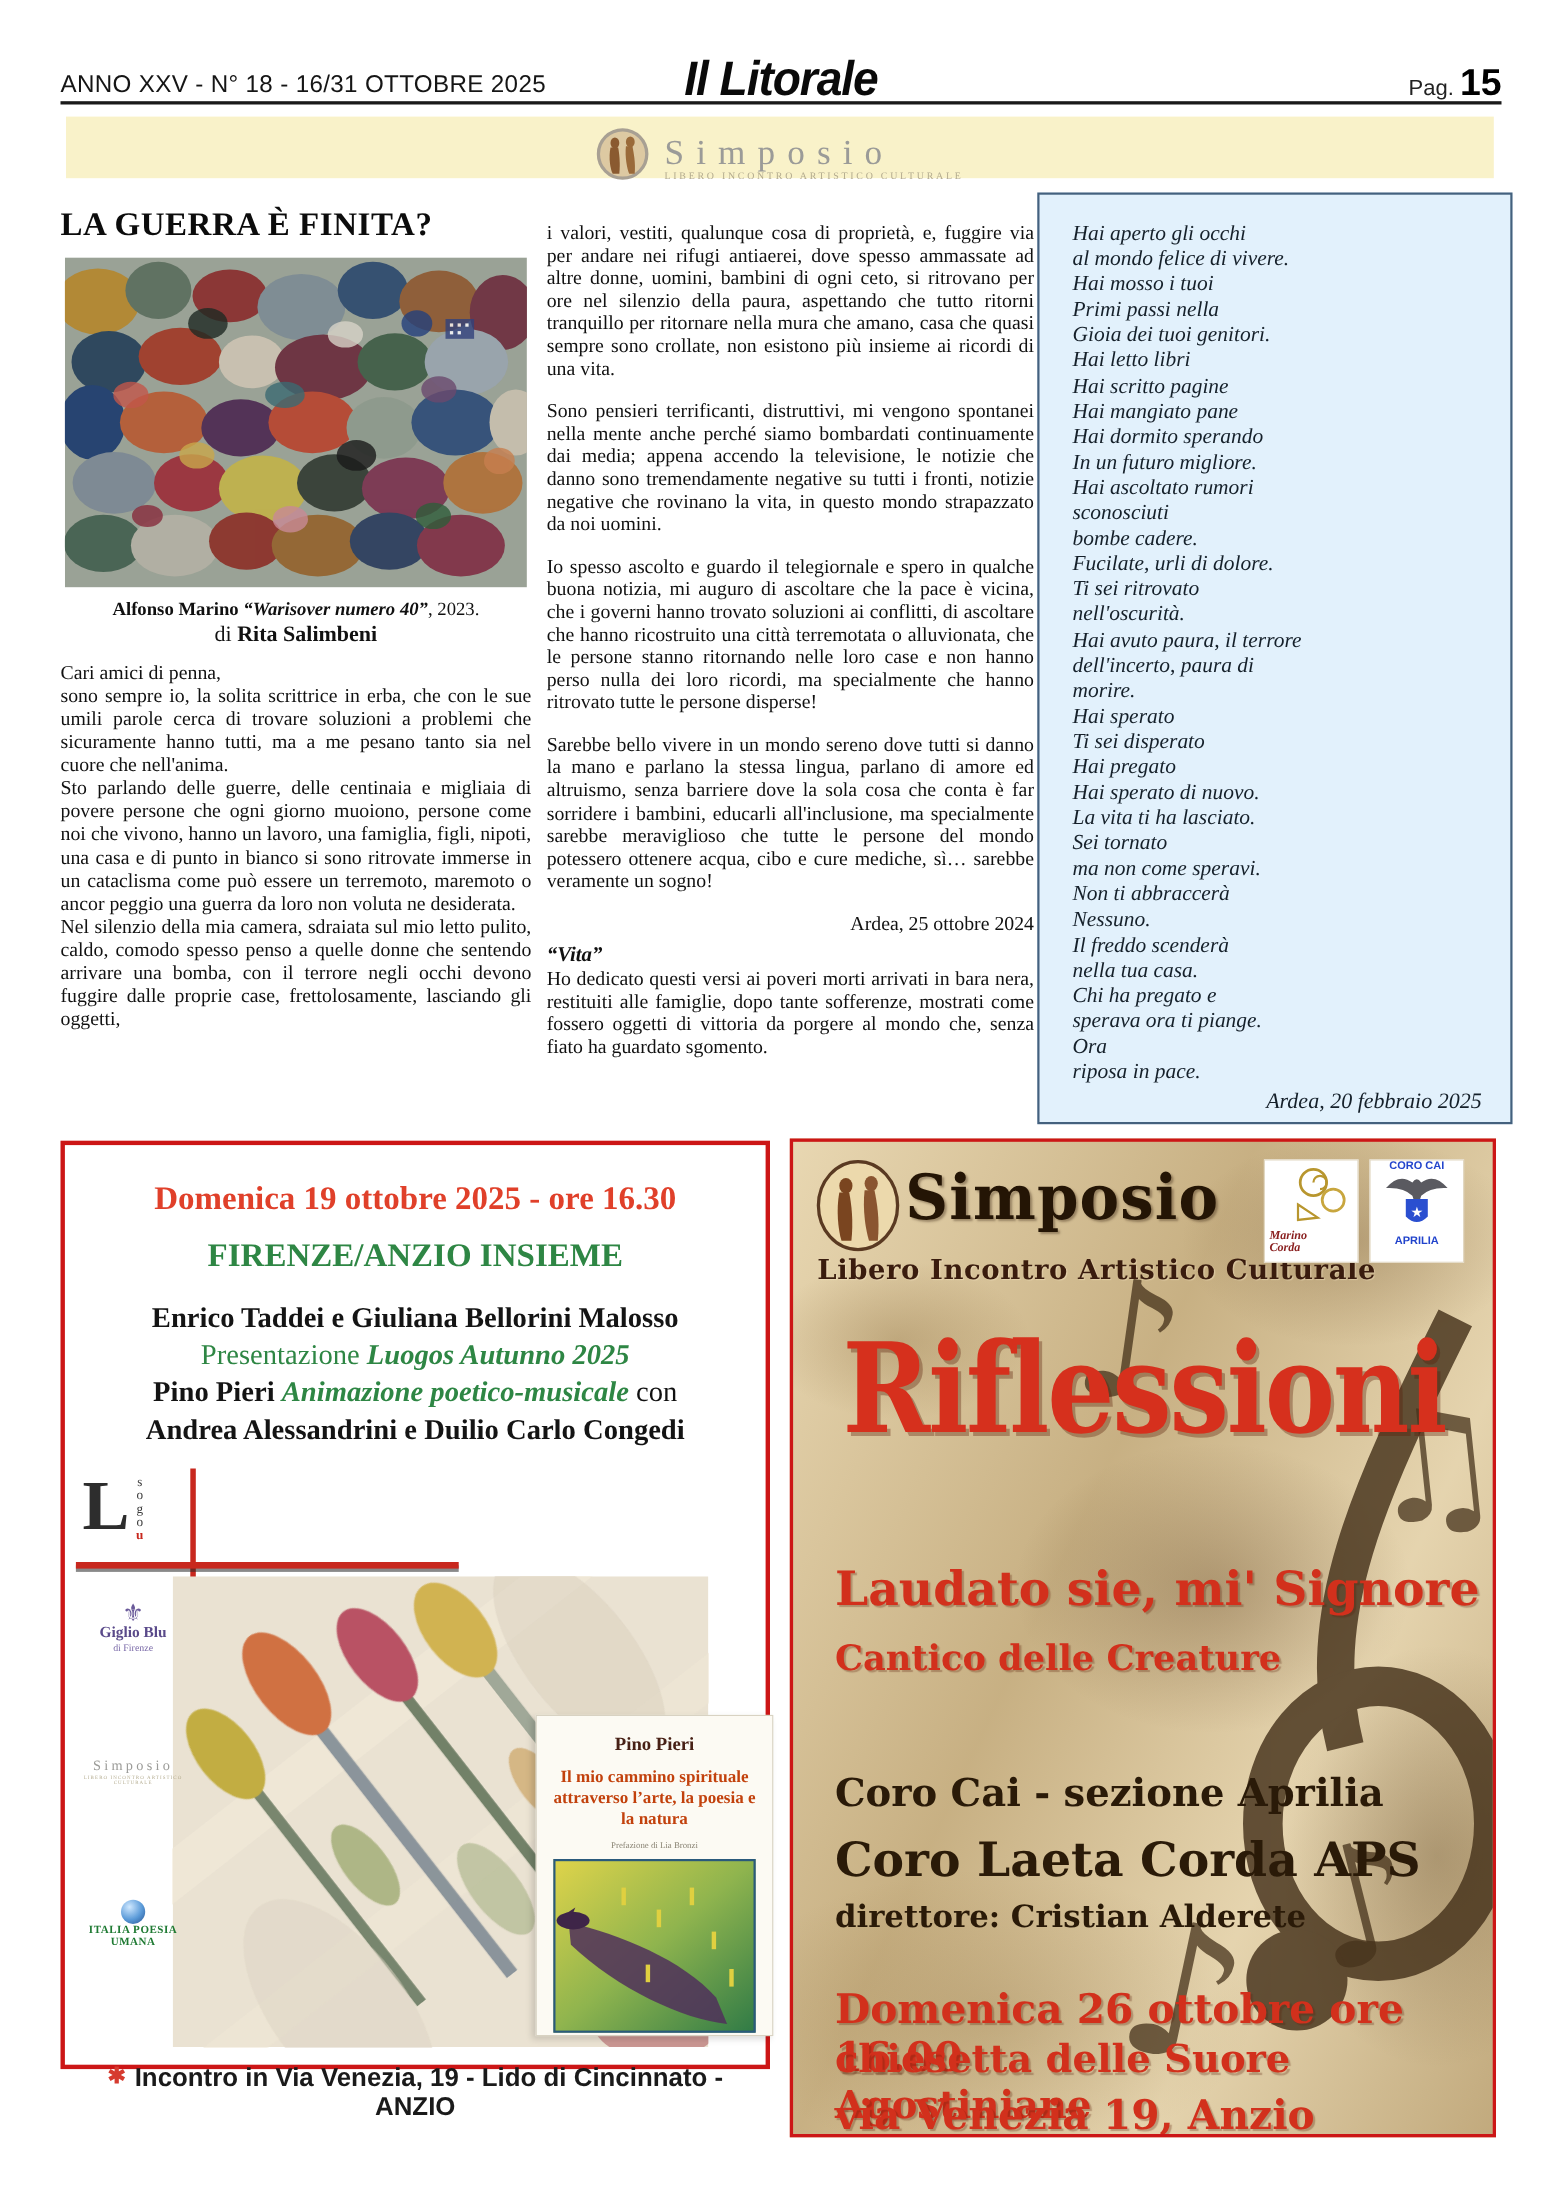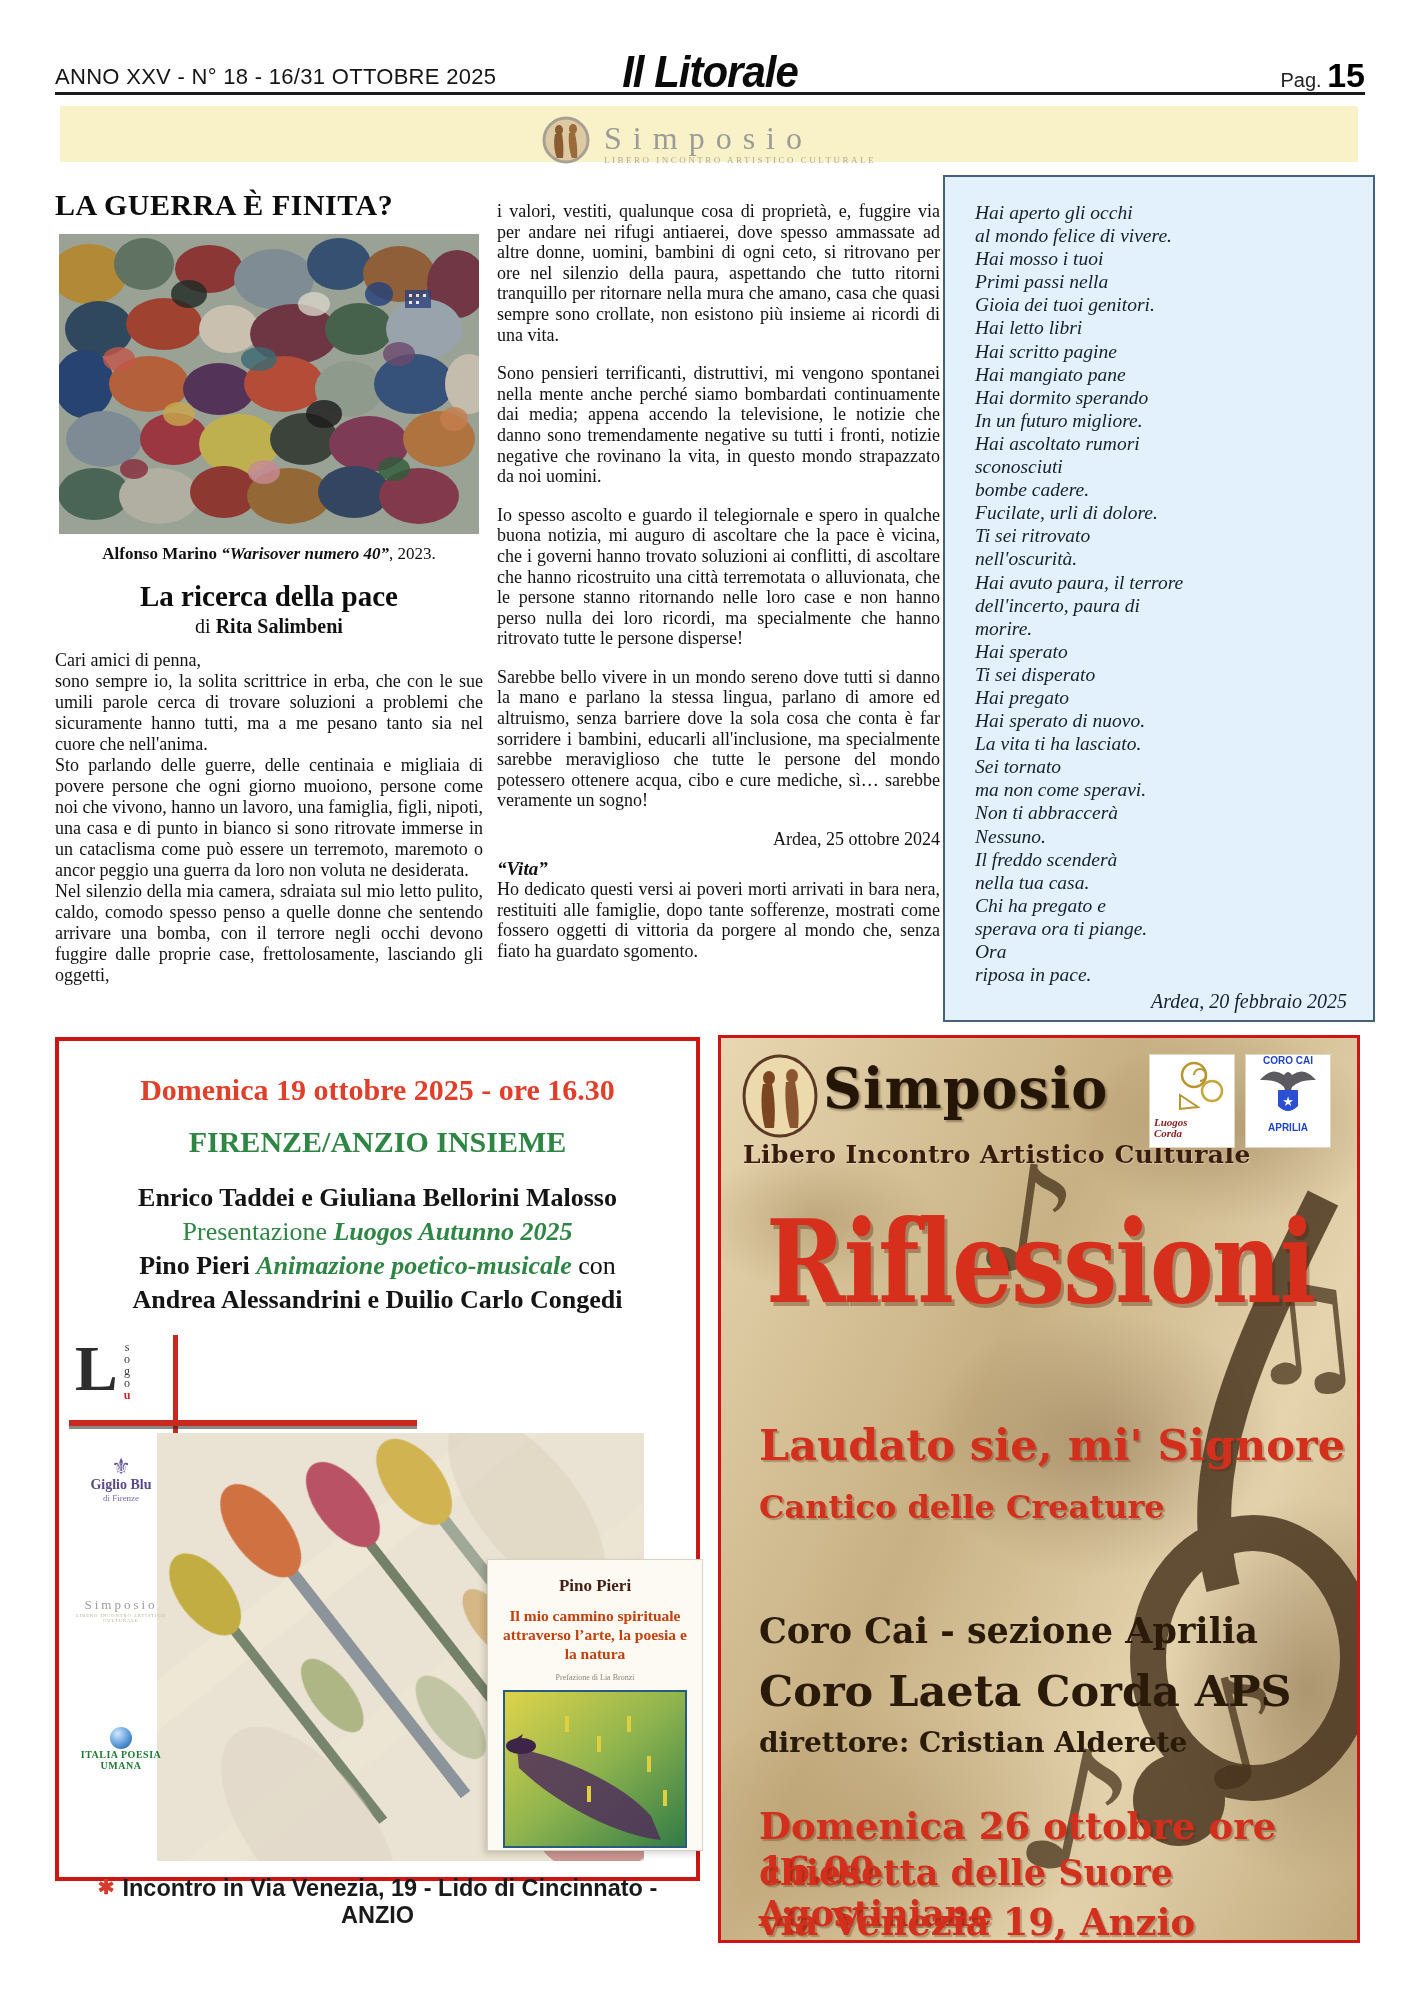--- a/index.html
+++ b/index.html
@@ -201,21 +201,20 @@
           <ellipse cx="335" cy="235" rx="16" ry="12" fill="#2f5d3a"></ellipse>
         <rect x="346" y="56" width="26" height="18" fill="#31427c"></rect>
           <rect x="350" y="60" width="3" height="3" fill="#fff"></rect>
         <rect x="357" y="60" width="3" height="3" fill="#fff"></rect>
           <rect x="364" y="60" width="3" height="3" fill="#fff"></rect>
         <rect x="350" y="67" width="3" height="3" fill="#fff"></rect>
           <rect x="357" y="67" width="3" height="3" fill="#fff"></rect>
       </g>
     </svg>
     <div class="caption"><b>Alfonso Marino </b><b><i>“Warisover numero 40”</i></b><span>, 2023.</span></div>
-    <div class="subhead">La ricerca della pace</div>
     <div class="byline"><span>di </span><b>Rita Salimbeni</b></div>
     <div class="body1">
         <p>Cari amici di penna,</p>
         <p>sono sempre io, la solita scrittrice in erba, che con le sue umili parole cerca di trovare soluzioni a problemi che sicuramente hanno tutti, ma a me pesano tanto sia nel cuore che nell'anima.</p>
         <p>Sto parlando delle guerre, delle centinaia e migliaia di povere persone che ogni giorno muoiono, persone come noi che vivono, hanno un lavoro, una famiglia, figli, nipoti, una casa e di punto in bianco si sono ritrovate immerse in un cataclisma come può essere un terremoto, maremoto o ancor peggio una guerra da loro non voluta ne desiderata.</p>
         <p>Nel silenzio della mia camera, sdraiata sul mio letto pulito, caldo, comodo spesso penso a quelle donne che sentendo arrivare una bomba, con il terrore negli occhi devono fuggire dalle proprie case, frettolosamente, lasciando gli oggetti,</p>
       </div>
   </div>
 
   <div class="col2">
@@ -364,21 +363,21 @@
     <div class="ar-simposio bl">Simposio</div>
     <div class="ar-sub bl">Libero Incontro Artistico Culturale</div>
 
     <div class="badge badge1">
       <svg width="84" height="58" viewBox="0 0 84 58">
         <circle cx="44" cy="20" r="12" fill="none" stroke="#b8962e" stroke-width="2.5"></circle>
         <path d="M44,20 a6,6 0 1 1 6,6" fill="none" stroke="#b8962e" stroke-width="2"></path>
         <circle cx="62" cy="36" r="10" fill="none" stroke="#c8a63e" stroke-width="2.5"></circle>
         <path d="M30,40 L48,52 L30,54 Z" fill="none" stroke="#b8962e" stroke-width="2"></path>
       </svg>
-      <div class="b1-script"><span>Luogos</span><br><span>Corda</span></div>
+      <div class="b1-script"><span>Marino</span><br><span>Corda</span></div>
     </div>
     <div class="badge badge2">
       <div class="b2-top">CORO CAI</div>
       <svg width="60" height="52" viewBox="0 0 60 52">
         <path d="M2,14 Q14,0 26,9 Q30,3 34,9 Q46,0 58,14 Q42,13 34,21 L30,34 L26,21 Q18,13 2,14" fill="#5a5a60"></path>
         <path d="M20,24 L40,24 L40,40 Q30,50 20,40 Z" fill="#2a4fd0"></path>
         <text x="30" y="40" font-size="13" fill="#ffffff" text-anchor="middle">★</text>
       </svg>
       <div class="b2-bot">APRILIA</div>
     </div>

